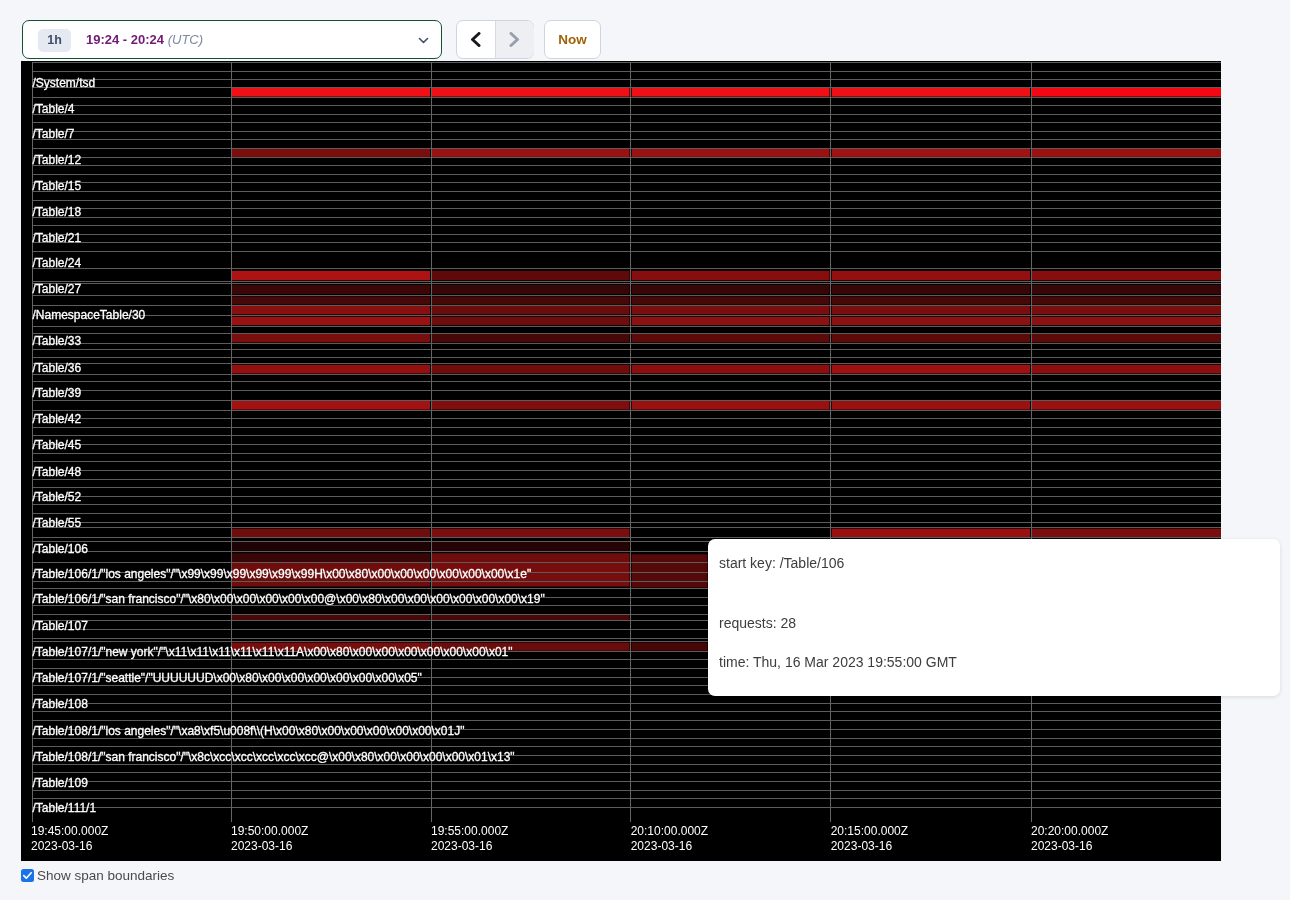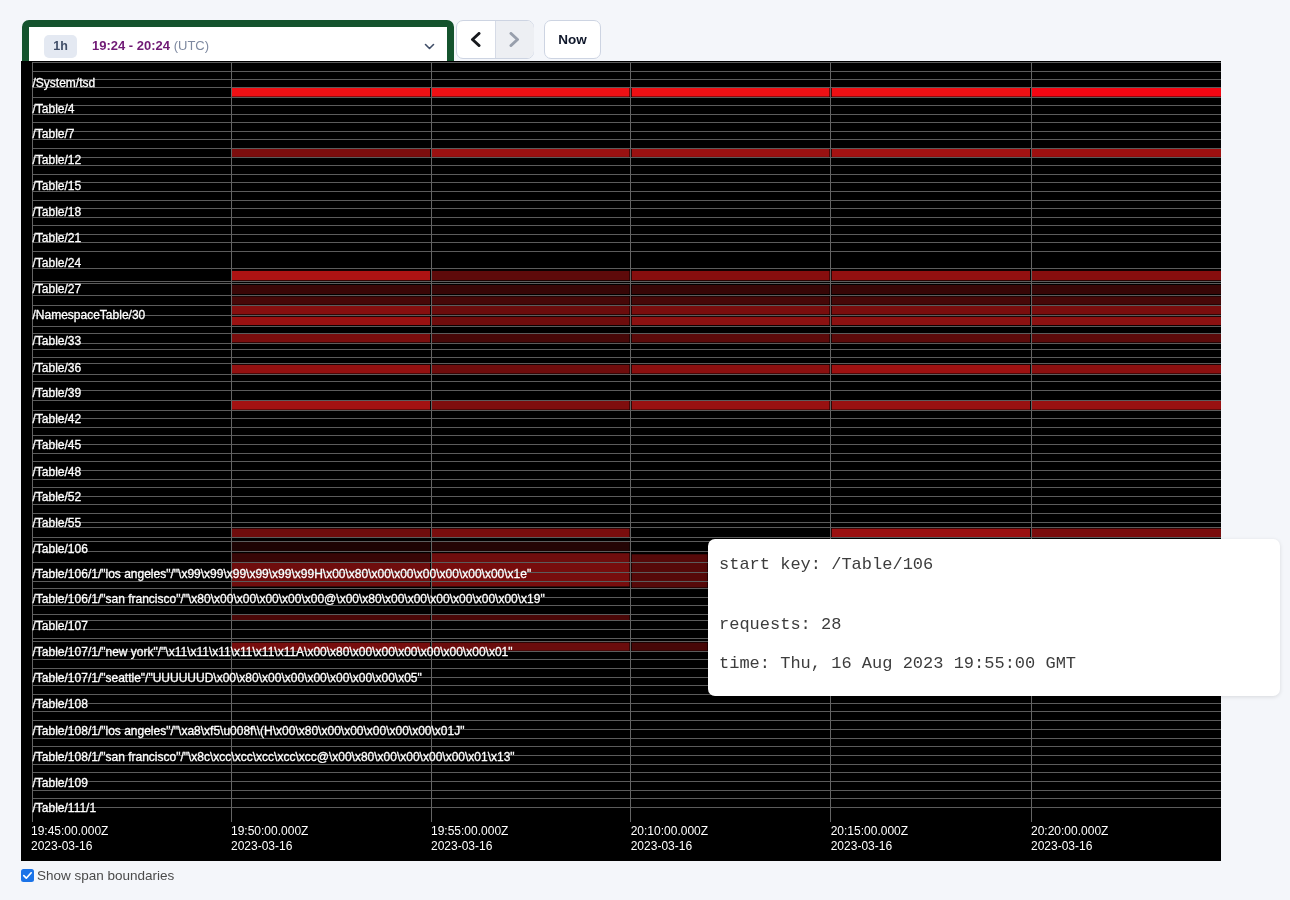--- a/index.html
+++ b/index.html
@@ -1,26 +1,26 @@
 <!DOCTYPE html>
 <html><head><meta charset="utf-8">
 <style>
   html,body{margin:0;padding:0;}
   body{width:1290px;height:900px;background:#f4f6fa;font-family:"Liberation Sans",sans-serif;position:relative;overflow:hidden;-webkit-font-smoothing:antialiased;}
-  .selbox{position:absolute;left:22px;top:20px;width:418px;height:37px;background:#fff;border:7px solid #14532d;border-radius:7px;}
+  .selbox{position:absolute;left:22px;top:20px;width:418px;height:37px;background:#fff;border:1px solid #14532d;border-radius:7px;}
   .badge{will-change:transform;position:absolute;left:15px;top:8px;width:33px;height:23px;background:#e4e9f2;border-radius:5px;color:#404e68;font-size:12.5px;font-weight:bold;text-align:center;line-height:23px;}
   .timetxt{position:absolute;left:63px;top:0;height:37px;line-height:37px;font-size:13px;will-change:transform;color:#404e68;}
   .timetxt b{font-weight:bold;color:#701a75;}
-  .timetxt span{color:#7e89a0;font-weight:normal;}
+  .timetxt span{color:#7e89a0;font-weight:normal;font-style:italic;}
   .btngroup{position:absolute;left:456px;top:20px;width:76px;height:37px;border:1px solid #cdd4e2;border-radius:7px;background:#fff;}
   .btngroup .half{position:absolute;top:0;width:38px;height:37px;}
   .btngroup .disab{left:38px;background:#edeff3;border-left:1px solid #d6dbe6;border-radius:0 7px 7px 0;}
-  .nowbtn{position:absolute;left:544px;top:20px;width:55px;height:37px;background:#fff;border:1px solid #cdd4e2;border-radius:7px;color:#0f172a;font-size:13.5px;font-weight:bold;text-align:center;line-height:37px;will-change:transform;}
+  .nowbtn{position:absolute;left:544px;top:20px;width:55px;height:37px;background:#fff;border:1px solid #cdd4e2;border-radius:7px;color:#a16207;font-size:13.5px;font-weight:bold;text-align:center;line-height:37px;will-change:transform;}
   .tooltip{will-change:transform;position:absolute;left:708px;top:539px;width:572px;height:157px;background:#fff;border-radius:7px;box-shadow:0 1px 4px rgba(0,0,0,0.12);z-index:5;}
-  .tooltip div{position:absolute;left:11px;font-size:17px;color:#3d3d3d;white-space:nowrap;font-family:Liberation Mono, monospace;}
+  .tooltip div{position:absolute;left:11px;font-size:14px;color:#3d3d3d;white-space:nowrap;}
   .cbrow{position:absolute;left:21px;top:867px;height:17px;}
   .cbrow .txt{will-change:transform;position:absolute;left:16px;top:1px;font-size:13.5px;color:#4a4a4a;white-space:nowrap;}
 </style></head>
 <body>
 <div class="selbox">
   <div class="badge">1h</div>
   <div class="timetxt"><b>19:24 - 20:24</b> <span>(UTC)</span></div>
   <svg style="position:absolute;right:11px;top:13px" width="13" height="13" viewBox="0 0 13 13">
       <path d="M2.5 4.5 L6.5 8.5 L10.5 4.5" fill="none" stroke="#404e68" stroke-width="1.6" stroke-linecap="round" stroke-linejoin="round"></path>
     </svg>
@@ -237,21 +237,21 @@
 <text x="609.7" y="773.5" font-size="12" fill="#ffffff">20:10:00.000Z</text>
 <text x="609.7" y="788.5" font-size="12" fill="#ffffff">2023-03-16</text>
 <text x="809.7" y="773.5" font-size="12" fill="#ffffff">20:15:00.000Z</text>
 <text x="809.7" y="788.5" font-size="12" fill="#ffffff">2023-03-16</text>
 <text x="1010.0" y="773.5" font-size="12" fill="#ffffff">20:20:00.000Z</text>
 <text x="1010.0" y="788.5" font-size="12" fill="#ffffff">2023-03-16</text>
 </svg>
 <div class="tooltip">
  <div style="top:16px">start key: /Table/106</div>
  <div style="top:76px">requests: 28</div>
- <div style="top:115px">time: Thu, 16 Aug 2023 19:55:00 GMT</div>
+ <div style="top:115px">time: Thu, 16 Mar 2023 19:55:00 GMT</div>
 </div>
 <div class="cbrow">
  <svg width="13" height="13" viewBox="0 0 13 13" style="position:absolute;top:2px;left:0">
       <rect x="0" y="0" width="13" height="13" rx="2.5" fill="#1a73e8"></rect>
       <path d="M2.8 6.7 L5.3 9.2 L10.2 3.8" fill="none" stroke="#fff" stroke-width="1.7" stroke-linecap="round" stroke-linejoin="round"></path>
     </svg>
  <div class="txt">Show span boundaries</div>
 </div>
 
 </body></html>

